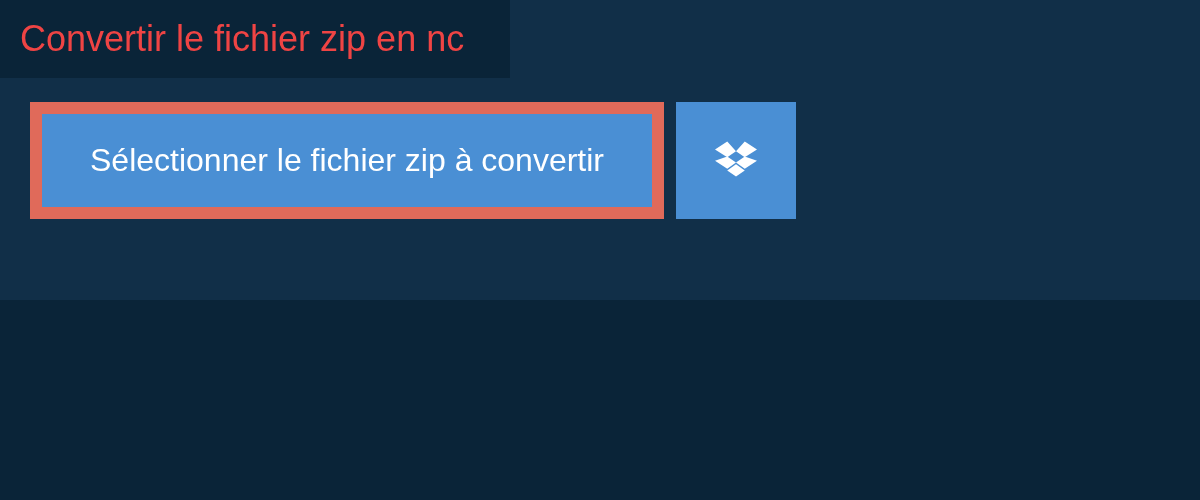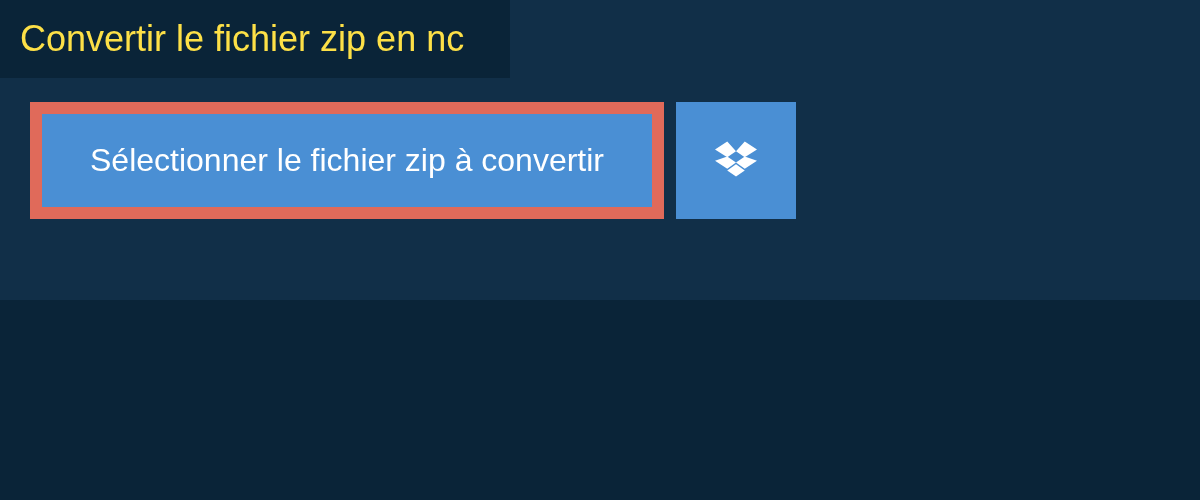--- a/index.html
+++ b/index.html
@@ -17,21 +17,21 @@
     .panel {
       background-color: #112f48;
       width: 100%;
       height: 300px;
     }
     .tab-container {
       display: flex;
     }
     .tab {
       background-color: #0a2438;
-      color: #fde047;
+      color: #ef4444;
       font-size: 36px;
       font-weight: 300;
       padding: 18px 46px 18px 20px;
       display: inline-block;
     }
     .button-row {
       display: flex;
       padding: 24px 30px 30px 30px;
       gap: 12px;
     }

